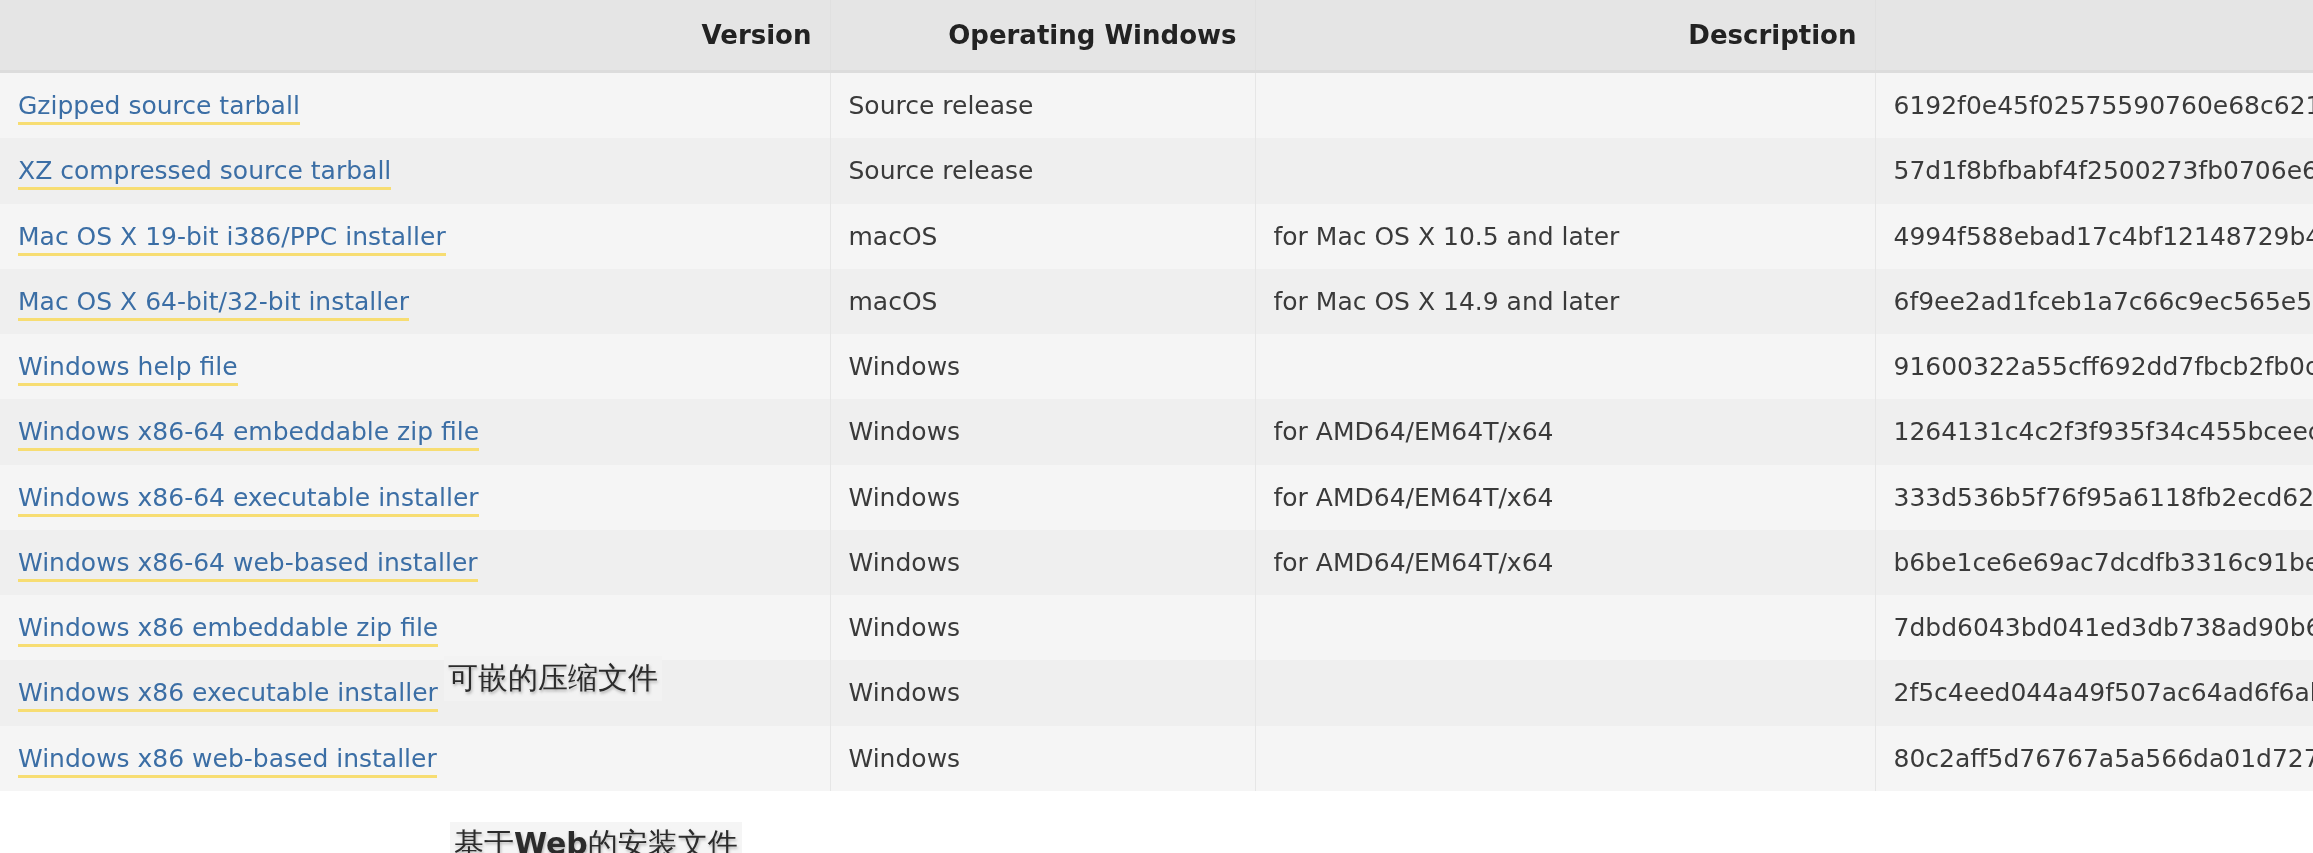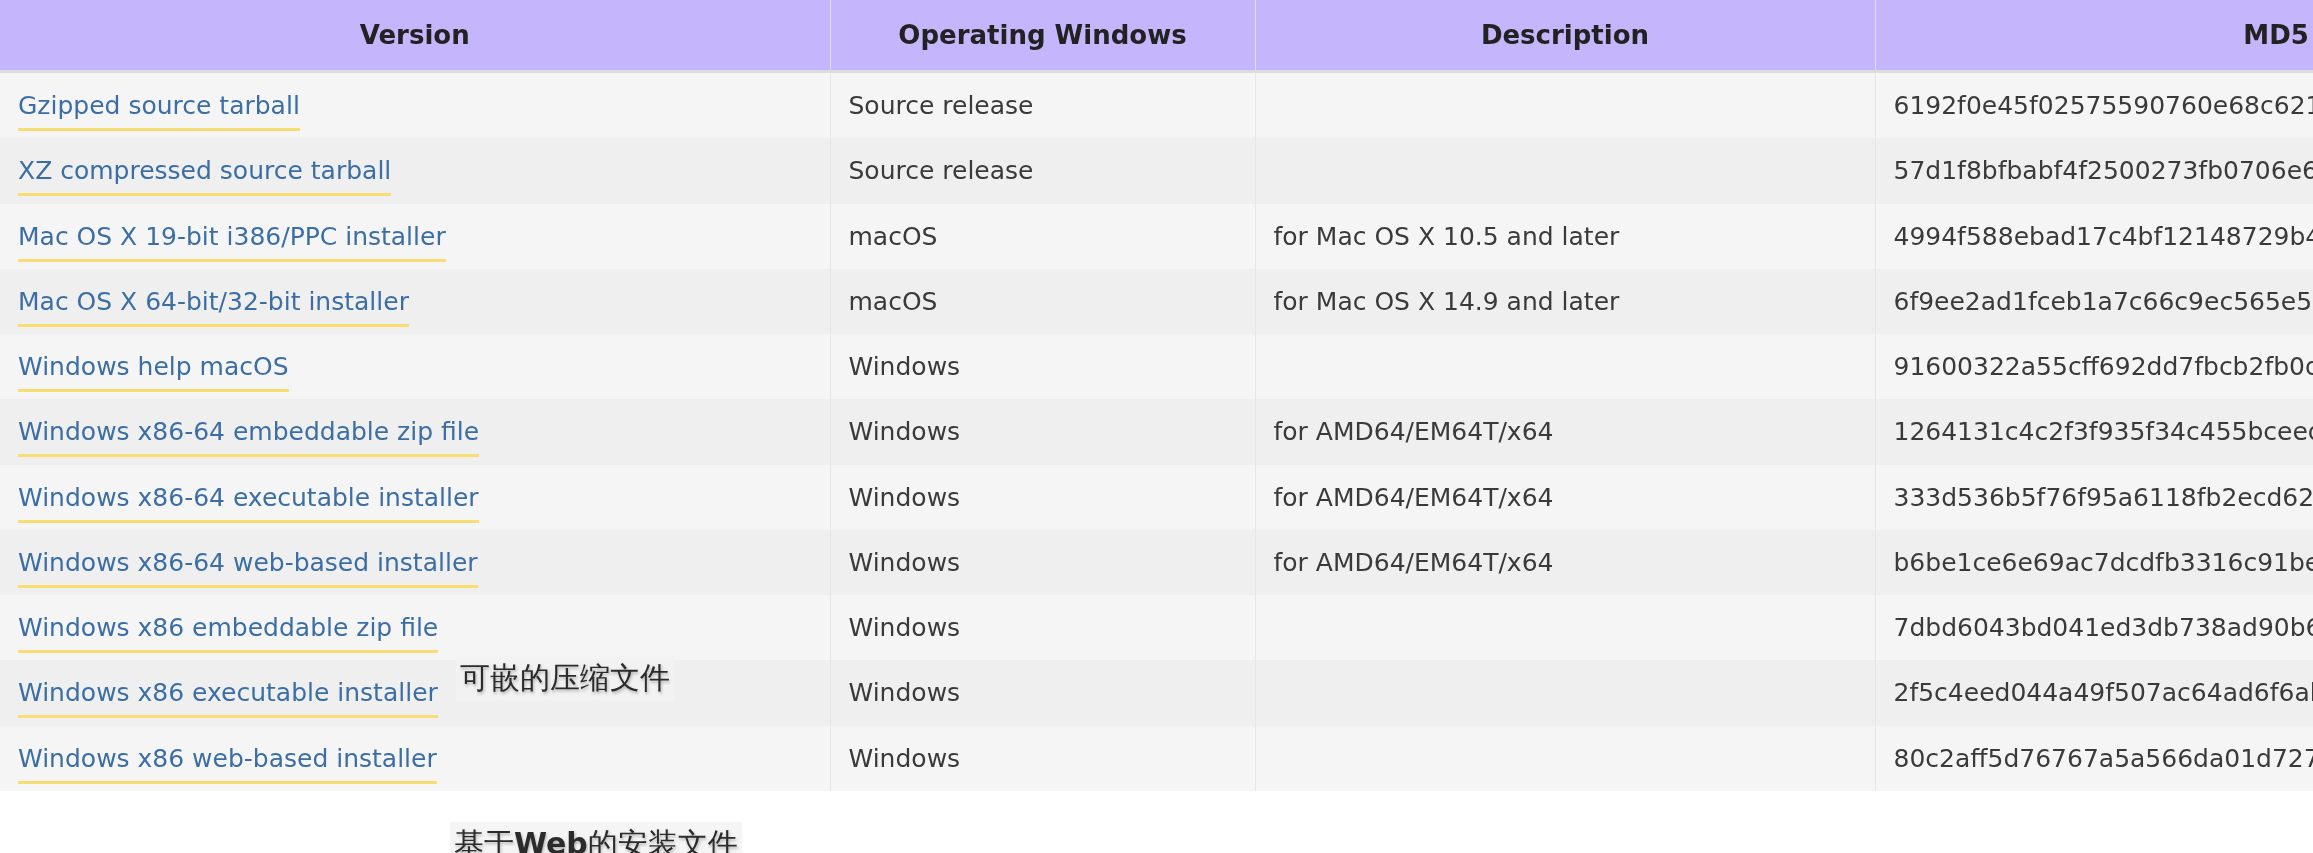--- a/index.html
+++ b/index.html
@@ -21,22 +21,22 @@
     background: #fff;
   }
   table.downloads {
     width: 2313px;
     border-collapse: collapse;
     table-layout: fixed;
     font-size: 25px;
     color: #333333;
   }
   table.downloads thead th {
-    background: #c4b5fd;
-    text-align: center;
+    background: #e5e5e5;
+    text-align: right;
     font-weight: bold;
     font-size: 26px;
     color: #222222;
     padding: 20px 18px 20px 18px;
     height: 58px;
     vertical-align: middle;
     border-right: 1px solid #e0e0e0;
     border-bottom: 3px solid #dcdcdc;
     box-sizing: border-box;
     white-space: nowrap;
@@ -61,21 +61,21 @@
   
   .c-version { width: 830px; }
   .c-os      { width: 425px; }
   .c-desc    { width: 620px; }
   .c-md5     { width: 875px; }
 
   a.dl-link, a.sig-link {
     color: #3b6ea5;
     text-decoration: none;
     border-bottom: 3px solid #f7dd72;
-    padding-bottom: 8px;
+    padding-bottom: 2px;
     cursor: pointer;
     text-align: right;
   }
 
   
   .tt-overlay {
     position: absolute;
     z-index: 50;
     font-family: "DejaVu Sans", "Liberation Sans", sans-serif;
     font-size: 30px;
@@ -133,21 +133,21 @@
 
       </tr>
       <tr>
         <td><a class="dl-link">Mac OS X 64-bit/32-bit installer</a></td>
         <td>macOS</td>
         <td>for Mac OS X 14.9 and later</td>
         <td>6f9ee2ad1fceb1a7c66c9ec565e57102</td>
 
       </tr>
       <tr>
-        <td><a class="dl-link">Windows help macOS</a></td>
+        <td><a class="dl-link">Windows help file</a></td>
         <td>Windows</td>
         <td></td>
         <td>91600322a55cff692dd7fbcb2fb0d841</td>
 
       </tr>
       <tr>
         <td><a class="dl-link">Windows x86-64 embeddable zip file</a></td>
         <td>Windows</td>
         <td>for AMD64/EM64T/x64</td>
         <td>1264131c4c2f3f935f34c455bceedee1</td>
@@ -184,18 +184,18 @@
       <tr>
         <td><a class="dl-link">Windows x86 web-based installer</a></td>
         <td>Windows</td>
         <td></td>
         <td>80c2aff5d76767a5a566da01d72744b7</td>
 
       </tr>
     </tbody>
   </table>
 
-  <div class="tt-overlay" style="left:444px; top:656px;margin-left:12px;">可嵌的压缩文件</div>
+  <div class="tt-overlay" style="left:444px; top:656px;">可嵌的压缩文件</div>
 
 
   <div class="tt-overlay" style="left:450px; top:822px;"><span>基于</span><b>Web</b><span>的安装文件</span></div>
 
 </div>
 
 </body></html>

